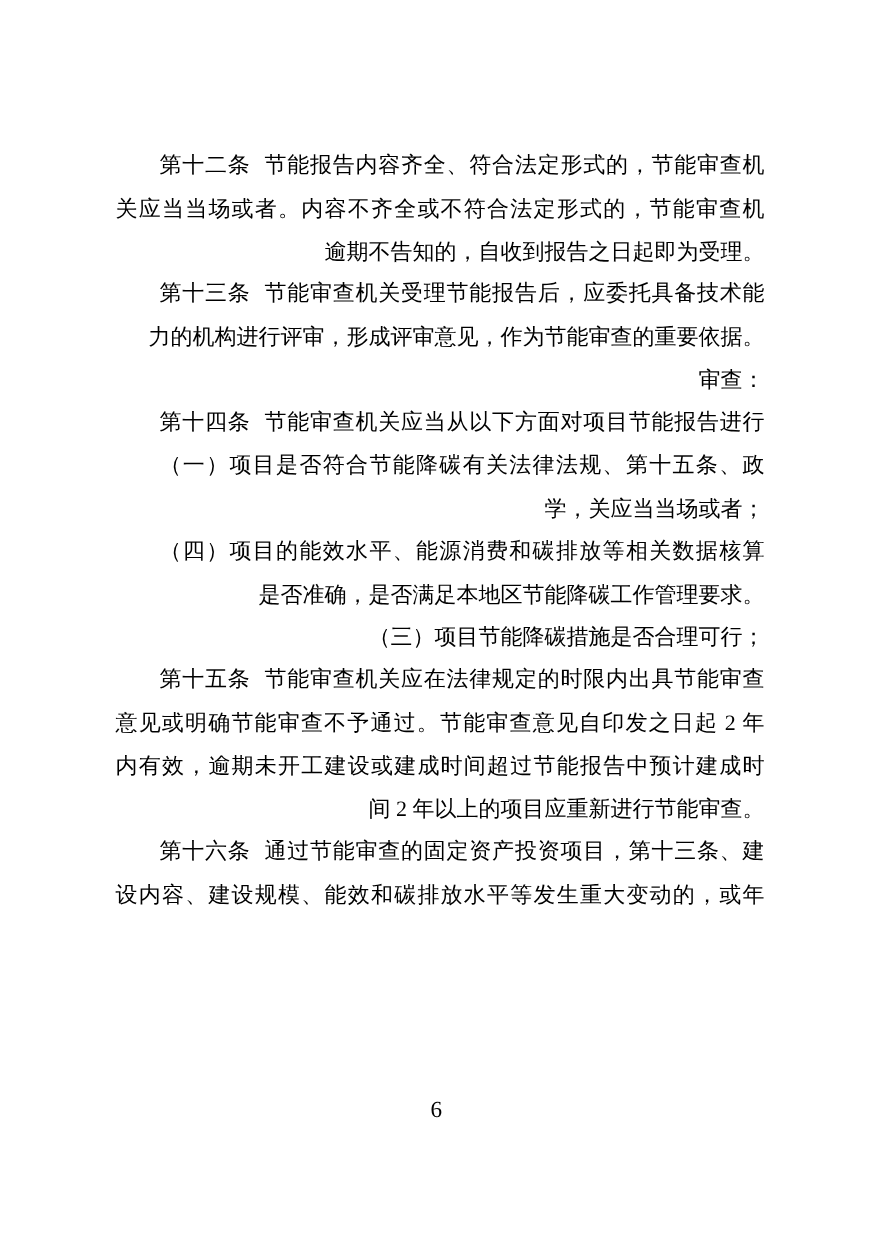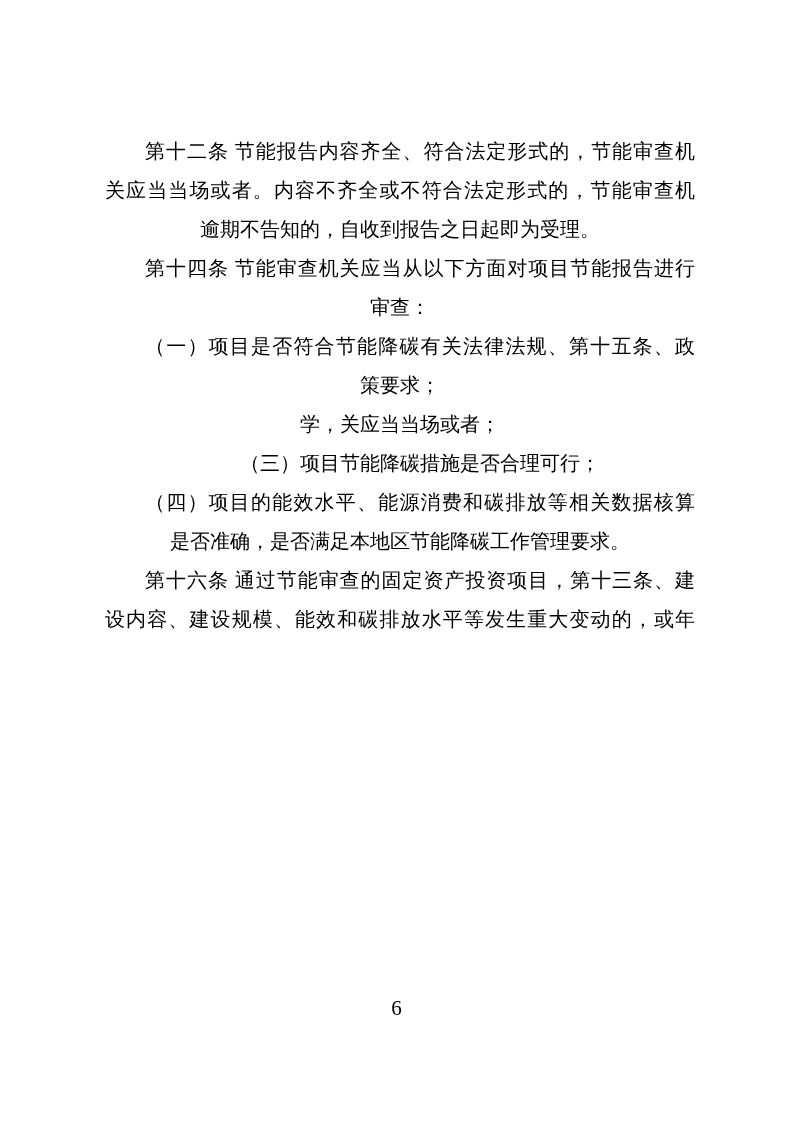--- a/index.html
+++ b/index.html
@@ -27,25 +27,26 @@
     width: 590px;
     font-size: 20px;
     line-height: 39px;
     letter-spacing: 0;
   }
   .paragraph {
     margin: 0;
     padding: 0;
   }
   .doc-line {
-    text-align: center;
+    text-align: right;
     white-space: normal;
   }
   .doc-line.indent {
     text-indent: 2em;
+    font-family: Liberation Mono, monospace;
   }
   .doc-line.justify {
     text-align: justify;
     text-align-last: justify;
     text-justify: inter-character;
   }
   .page-number {
     position: absolute;
     left: 0;
     top: 994px;
@@ -60,36 +61,45 @@
 <body>
 
 <div class="page">
   <div class="doc-content">
       <div class="paragraph">
         <div class="doc-line indent justify">第十二条 节能报告内容齐全、符合法定形式的，节能审查机</div>
         <div class="doc-line justify">关应当当场或者。内容不齐全或不符合法定形式的，节能审查机</div>
         <div class="doc-line">逾期不告知的，自收到报告之日起即为受理。</div>
       </div>
       <div class="paragraph">
+        <div class="doc-line indent justify">第十三条 节能审查机关受理节能报告后，应委托具备技术能</div>
+        <div class="doc-line">力的机构进行评审，形成评审意见，作为节能审查的重要依据。</div>
+      </div>
+      <div class="paragraph">
+        <div class="doc-line">审查：</div>
         <div class="doc-line indent justify">第十四条 节能审查机关应当从以下方面对项目节能报告进行</div>
-        <div class="doc-line">审查：</div>
       </div>
       <div class="paragraph">
         <div class="doc-line indent justify">（一）项目是否符合节能降碳有关法律法规、第十五条、政</div>
-        <div class="doc-line">策要求；</div>
       </div>
       <div class="paragraph">
         <div class="doc-line">学，关应当当场或者；</div>
       </div>
       <div class="paragraph">
+        <div class="doc-line indent justify">（四）项目的能效水平、能源消费和碳排放等相关数据核算</div>
+        <div class="doc-line">是否准确，是否满足本地区节能降碳工作管理要求。</div>
+      </div>
+      <div class="paragraph">
         <div class="doc-line indent">（三）项目节能降碳措施是否合理可行；</div>
       </div>
       <div class="paragraph">
-        <div class="doc-line indent justify">（四）项目的能效水平、能源消费和碳排放等相关数据核算</div>
-        <div class="doc-line">是否准确，是否满足本地区节能降碳工作管理要求。</div>
+        <div class="doc-line indent justify">第十五条 节能审查机关应在法律规定的时限内出具节能审查</div>
+        <div class="doc-line justify">意见或明确节能审查不予通过。节能审查意见自印发之日起 2 年</div>
+        <div class="doc-line justify">内有效，逾期未开工建设或建成时间超过节能报告中预计建成时</div>
+        <div class="doc-line">间 2 年以上的项目应重新进行节能审查。</div>
       </div>
       <div class="paragraph">
         <div class="doc-line indent justify">第十六条 通过节能审查的固定资产投资项目，第十三条、建</div>
         <div class="doc-line justify">设内容、建设规模、能效和碳排放水平等发生重大变动的，或年</div>
       </div>
     </div>
   <div class="page-number">6</div>
 </div>
 
 </body></html>

